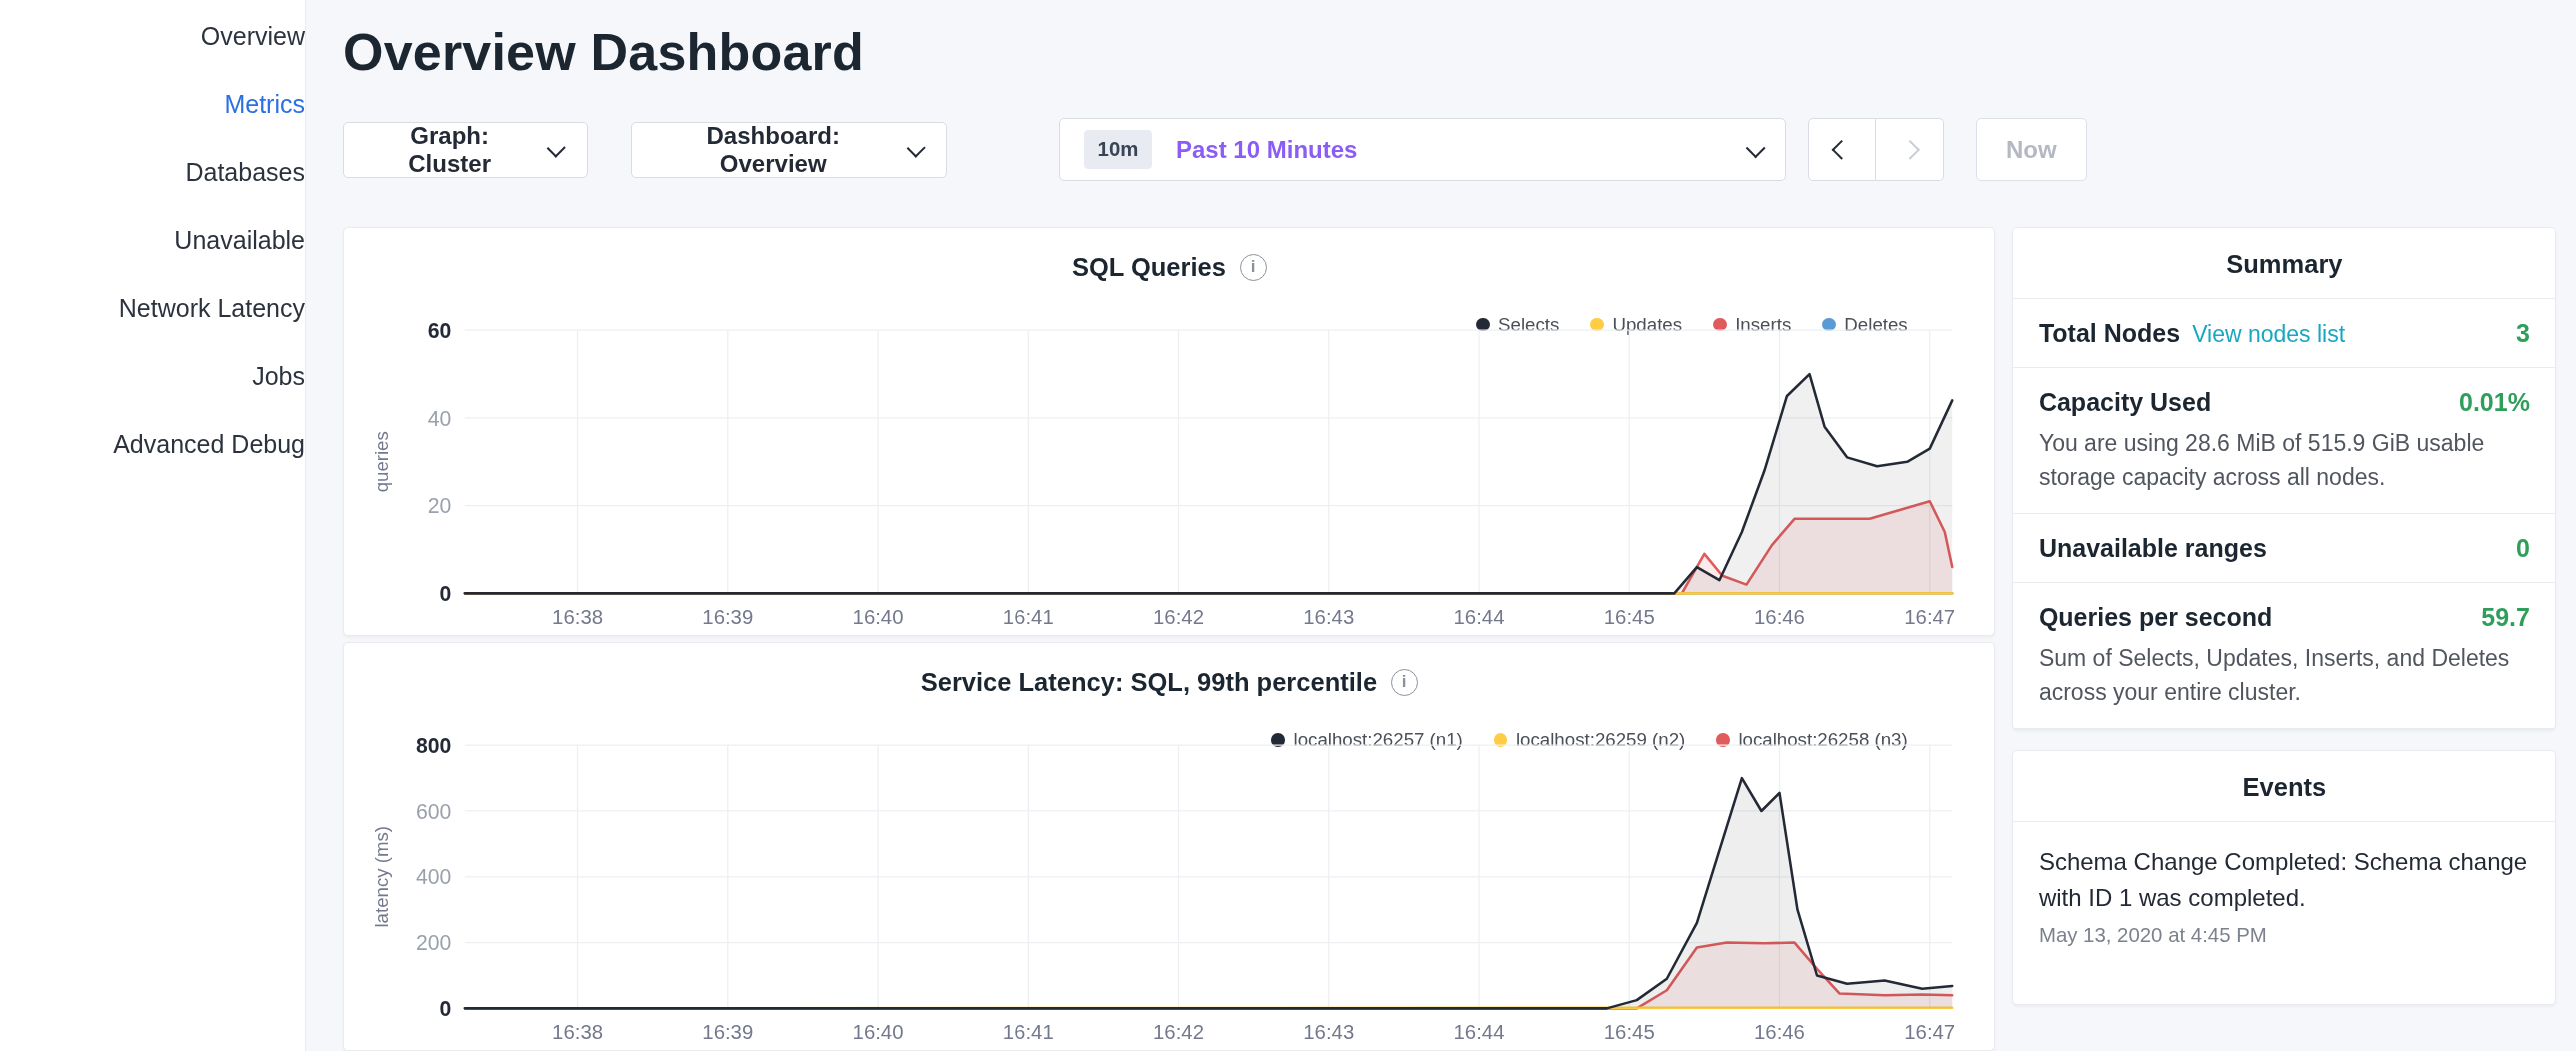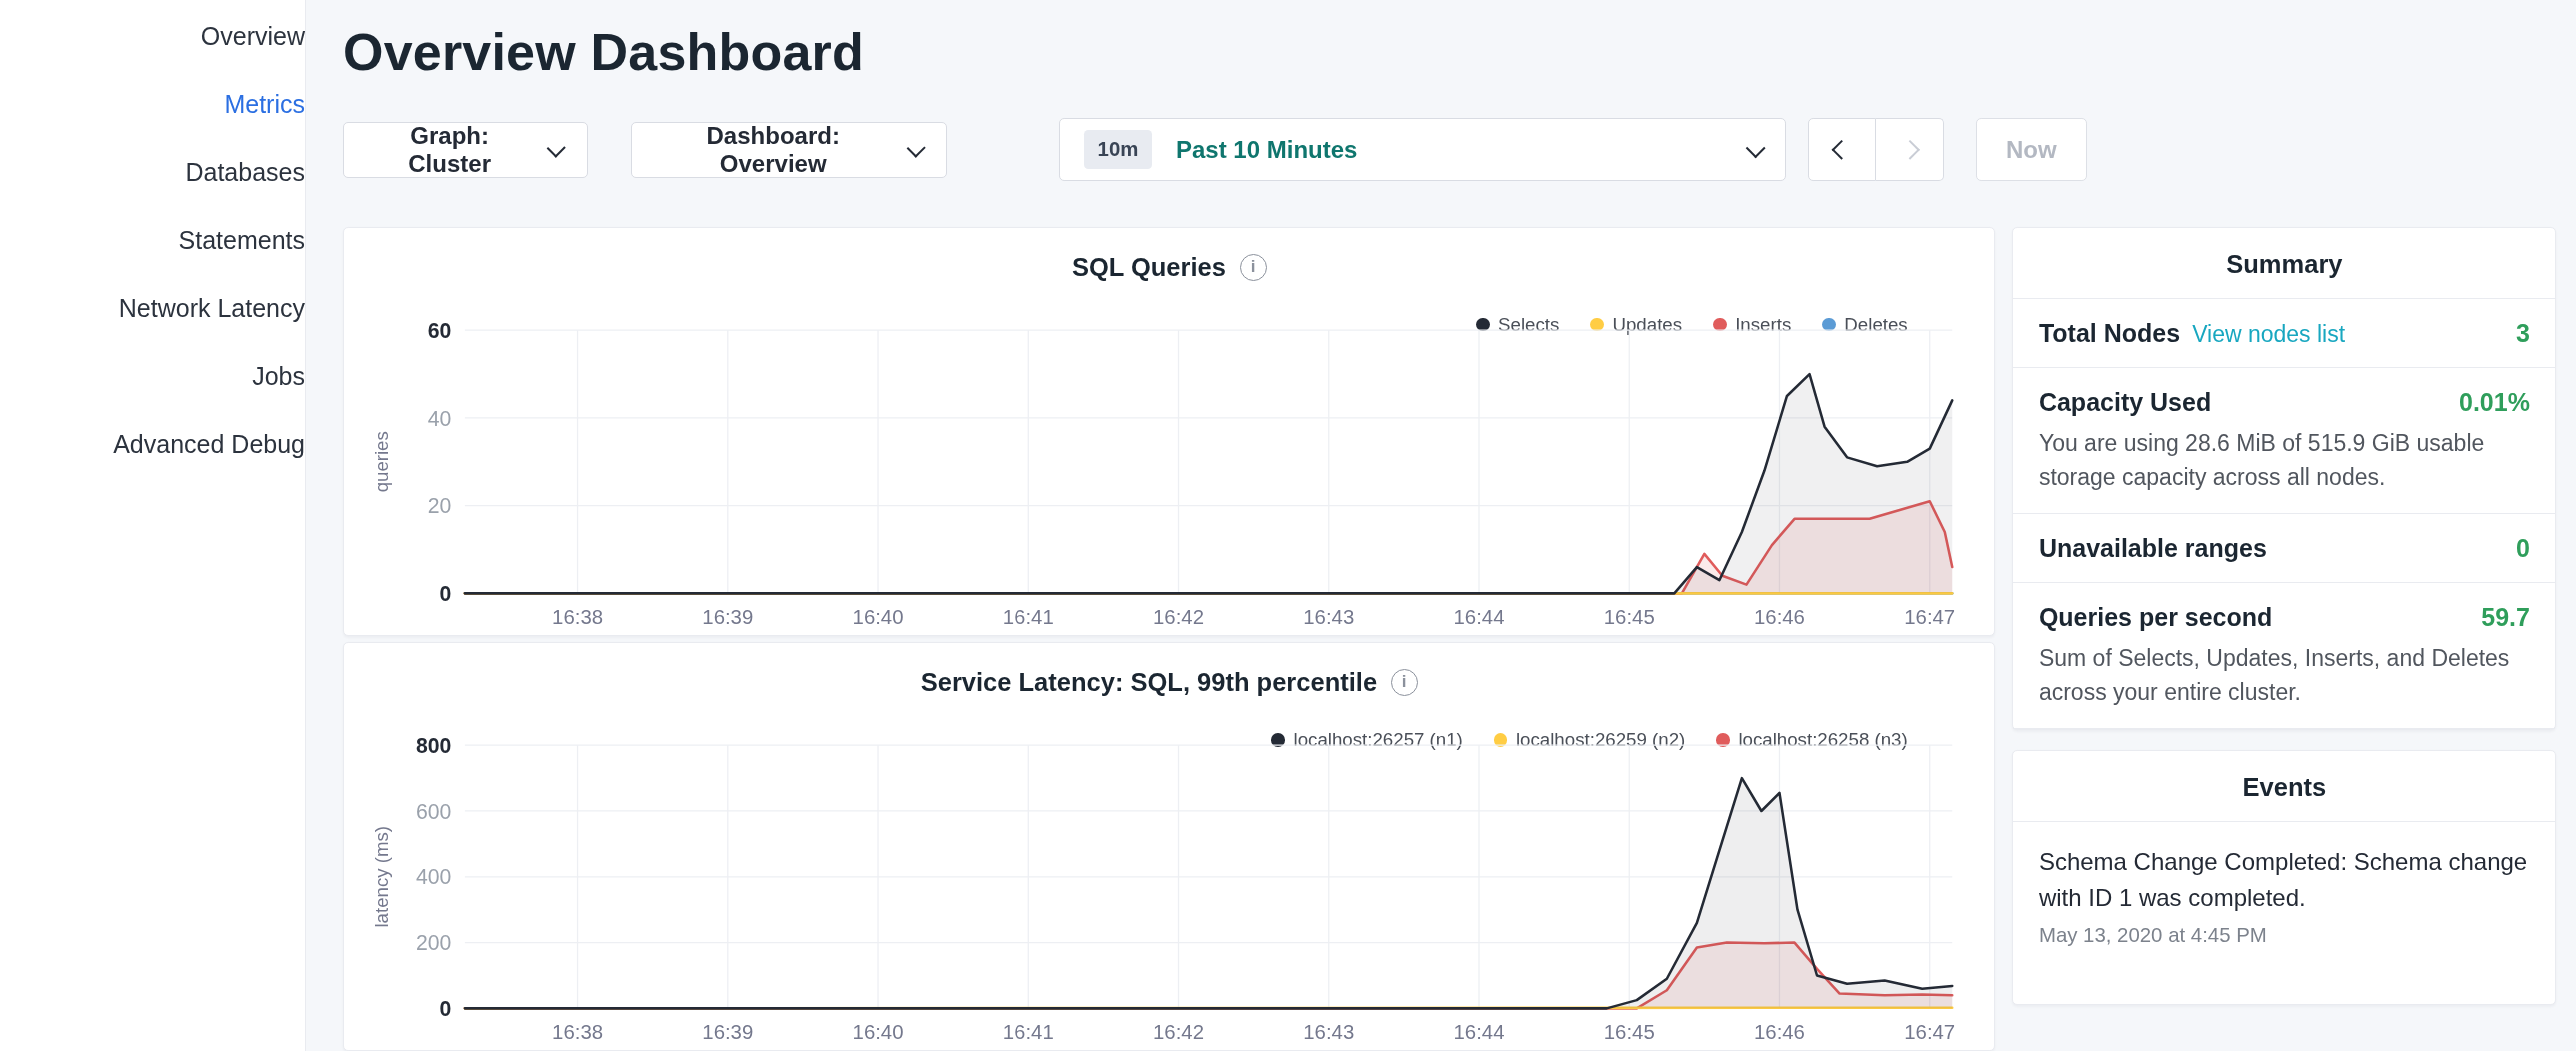--- a/index.html
+++ b/index.html
@@ -29,21 +29,21 @@
   }
   .dropdown.graph { width:245px; }
   .dropdown.dash { width:316px; margin-left:43px; }
   .dropdown .chev { margin-left:auto; }
   .time-select {
     margin-left:112px; display:flex; align-items:center; height:63px; width:727px;
     background:#fff; border:0.9px solid #d9dce3; border-radius:5.1px; padding:0 24px;
     cursor:pointer; font-family:inherit;
   }
   .chip { background:#e8ebf1; border-radius:4.3px; padding:7.7px 13.6px; font-size:20.4px; font-weight:700; color:#394455; }
-  .time-label { font-size:24px; font-weight:700; margin-left:24px; color:#0f766e; }
+  .time-label { font-size:24px; font-weight:700; margin-left:24px; color:#8b5cf6; }
   .time-select .chev { margin-left:auto; }
   .pager { display:flex; margin-left:22px; }
   .pg { width:68px; height:63px; background:#fff; border:0.9px solid #d9dce3; display:flex; align-items:center; justify-content:center; cursor:pointer; }
   .pg.prev { border-radius:5.1px 0 0 5.1px; }
   .pg.next { border-radius:0 5.1px 5.1px 0; border-left:none; }
   .now-btn { margin-left:32px; height:63px; padding:0 29px; font-size:24px; font-weight:600; color:#b3b8c2;
     background:#fff; border:0.9px solid #dde0e6; border-radius:5.1px; font-family:inherit; cursor:default; }
 
   .chev { width:13.6px; height:13.6px; border-right:2.6px solid #242a35; border-bottom:2.6px solid #242a35; display:inline-block; }
   .chev.down  { transform:rotate(45deg) translateY(-2.6px); }
@@ -83,21 +83,21 @@
   .event-text { font-size:24px; line-height:1.5; color:#242a35; }
   .event-time { margin-top:8.5px; font-size:20.4px; color:#7c828c; }
 </style>
 </head>
 <body>
 
 <nav class="sidebar">
   <div class="nav-item">Overview</div>
   <div class="nav-item active">Metrics</div>
   <div class="nav-item">Databases</div>
-  <div class="nav-item">Statements</div>
+  <div class="nav-item">Unavailable</div>
   <div class="nav-item">Network Latency</div>
   <div class="nav-item">Jobs</div>
   <div class="nav-item">Advanced Debug</div>
 </nav>
 
 <main class="main">
   <h1 class="page-title">Overview Dashboard</h1>
 
   <div class="controls">
     <button class="dropdown graph">

